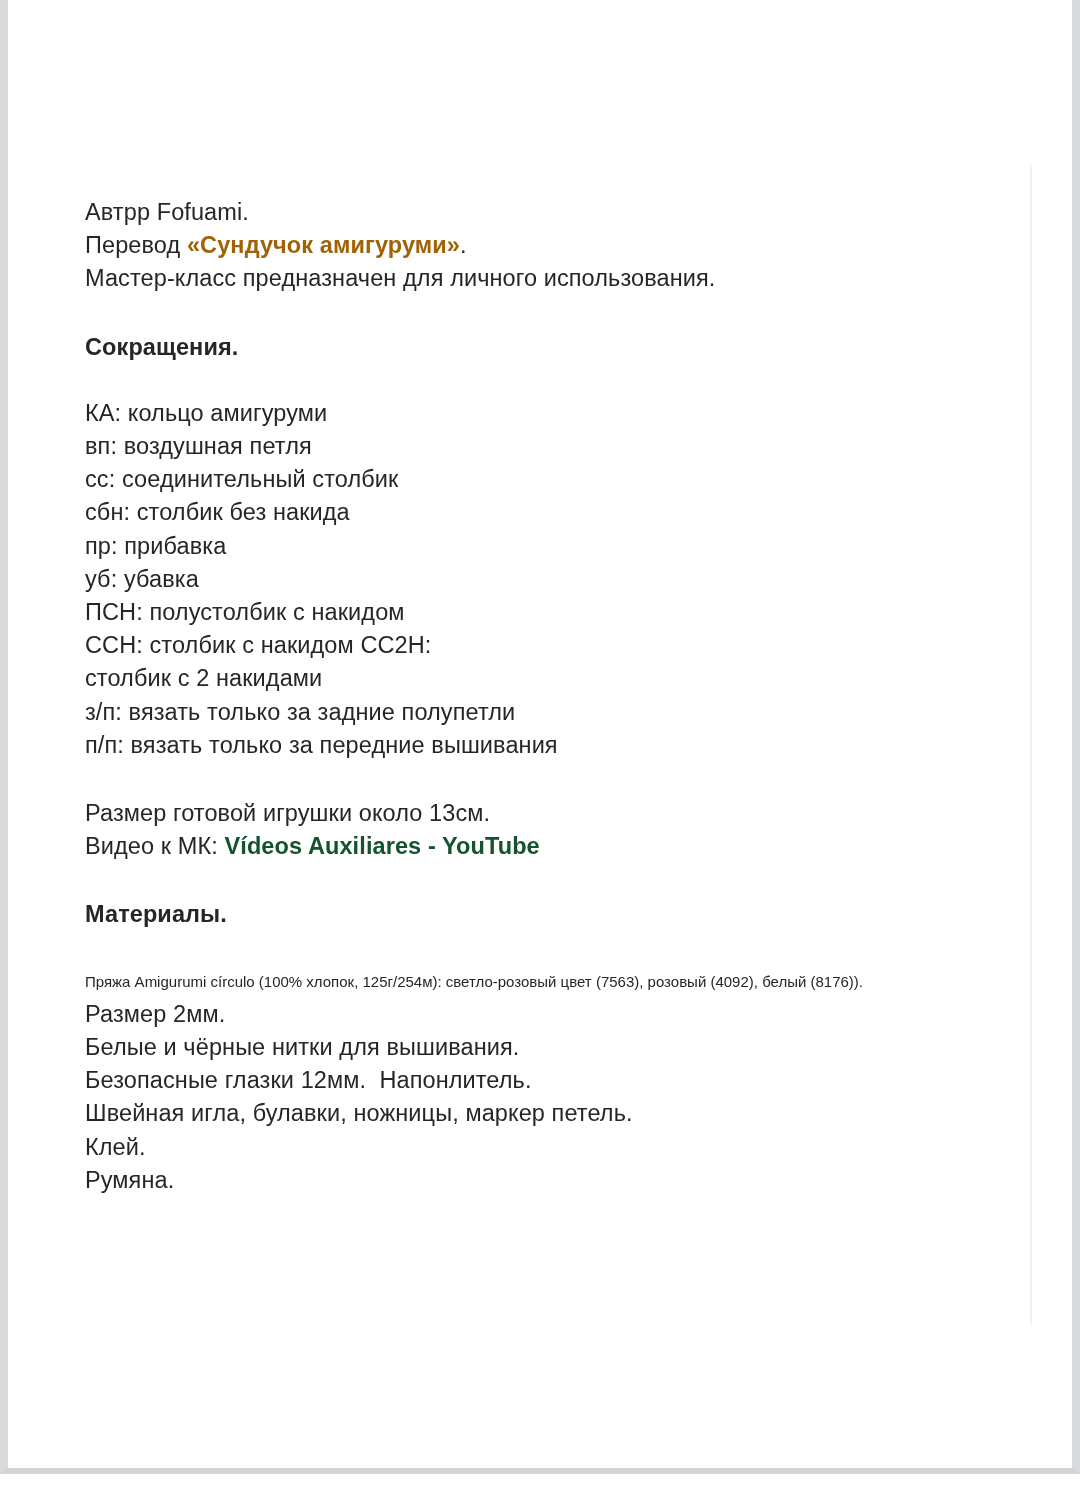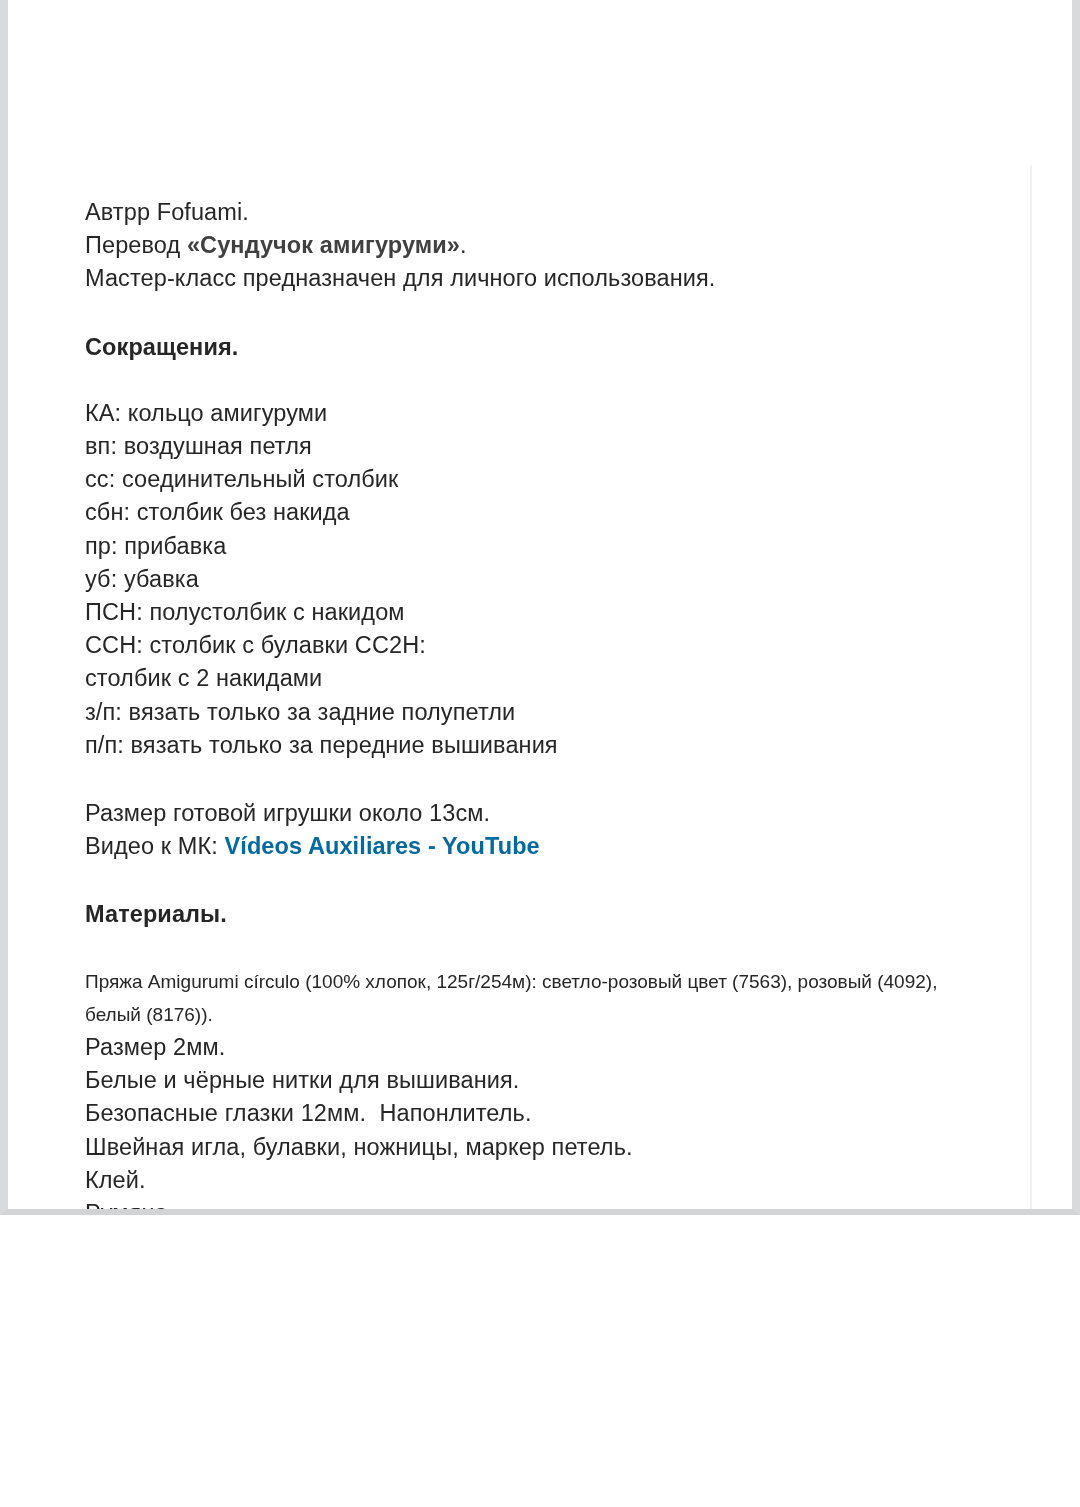--- a/index.html
+++ b/index.html
@@ -4,21 +4,21 @@
 <style>
   html, body {
     margin: 0;
     padding: 0;
     background: #ffffff;
   }
 
   .page {
     position: relative;
     width: 1080px;
-    height: 1215px;
+    height: 1474px;
     background: #ffffff;
     box-sizing: border-box;
     border-left: 8px solid #d9dadc;
     border-right: 8px solid #d9dadc;
     border-bottom: 6px solid #d2d3d5;
     overflow: hidden;
     font-family: "Liberation Sans", "DejaVu Sans", sans-serif;
   }
 
   .paper {
@@ -62,31 +62,31 @@
 
   .gap-lg {
     height: 35px;
   }
 
   .gap-md {
     height: 33px;
   }
 
   .accent-purple {
-    color: #404040;
+    color: #a16207;
     font-weight: bold;
   }
 
   .accent-red {
-    color: #0369a1;
+    color: #14532d;
     font-weight: bold;
   }
 
   .wrap-line {
-    font-size: 19px;
+    font-size: 15px;
     line-height: 33.2px;
     color: #262626;
     max-width: 860px;
   }
 </style>
 </head>
 <body>
 
 <div class="page">
   <div class="paper"></div>
@@ -108,21 +108,21 @@
     <div class="gap-md"></div>
 
     <div>
       <div class="line">КА: кольцо амигуруми</div>
       <div class="line">вп: воздушная петля</div>
       <div class="line">сс: соединительный столбик</div>
       <div class="line">сбн: столбик без накида</div>
       <div class="line">пр: прибавка</div>
       <div class="line">уб: убавка</div>
       <div class="line">ПСН: полустолбик с накидом</div>
-      <div class="line">ССН: столбик с булавки СС2Н:</div>
+      <div class="line">ССН: столбик с накидом СС2Н:</div>
       <div class="line">столбик с 2 накидами</div>
       <div class="line">з/п: вязать только за задние полупетли</div>
       <div class="line">п/п: вязать только за передние вышивания</div>
     </div>
 
     <div class="gap-lg"></div>
 
     <div class="line">Размер готовой игрушки около 13см.</div>
 
     <div class="line"><span>Видео к МК: </span><span class="accent-red">Vídeos Auxiliares - YouTube</span></div>

